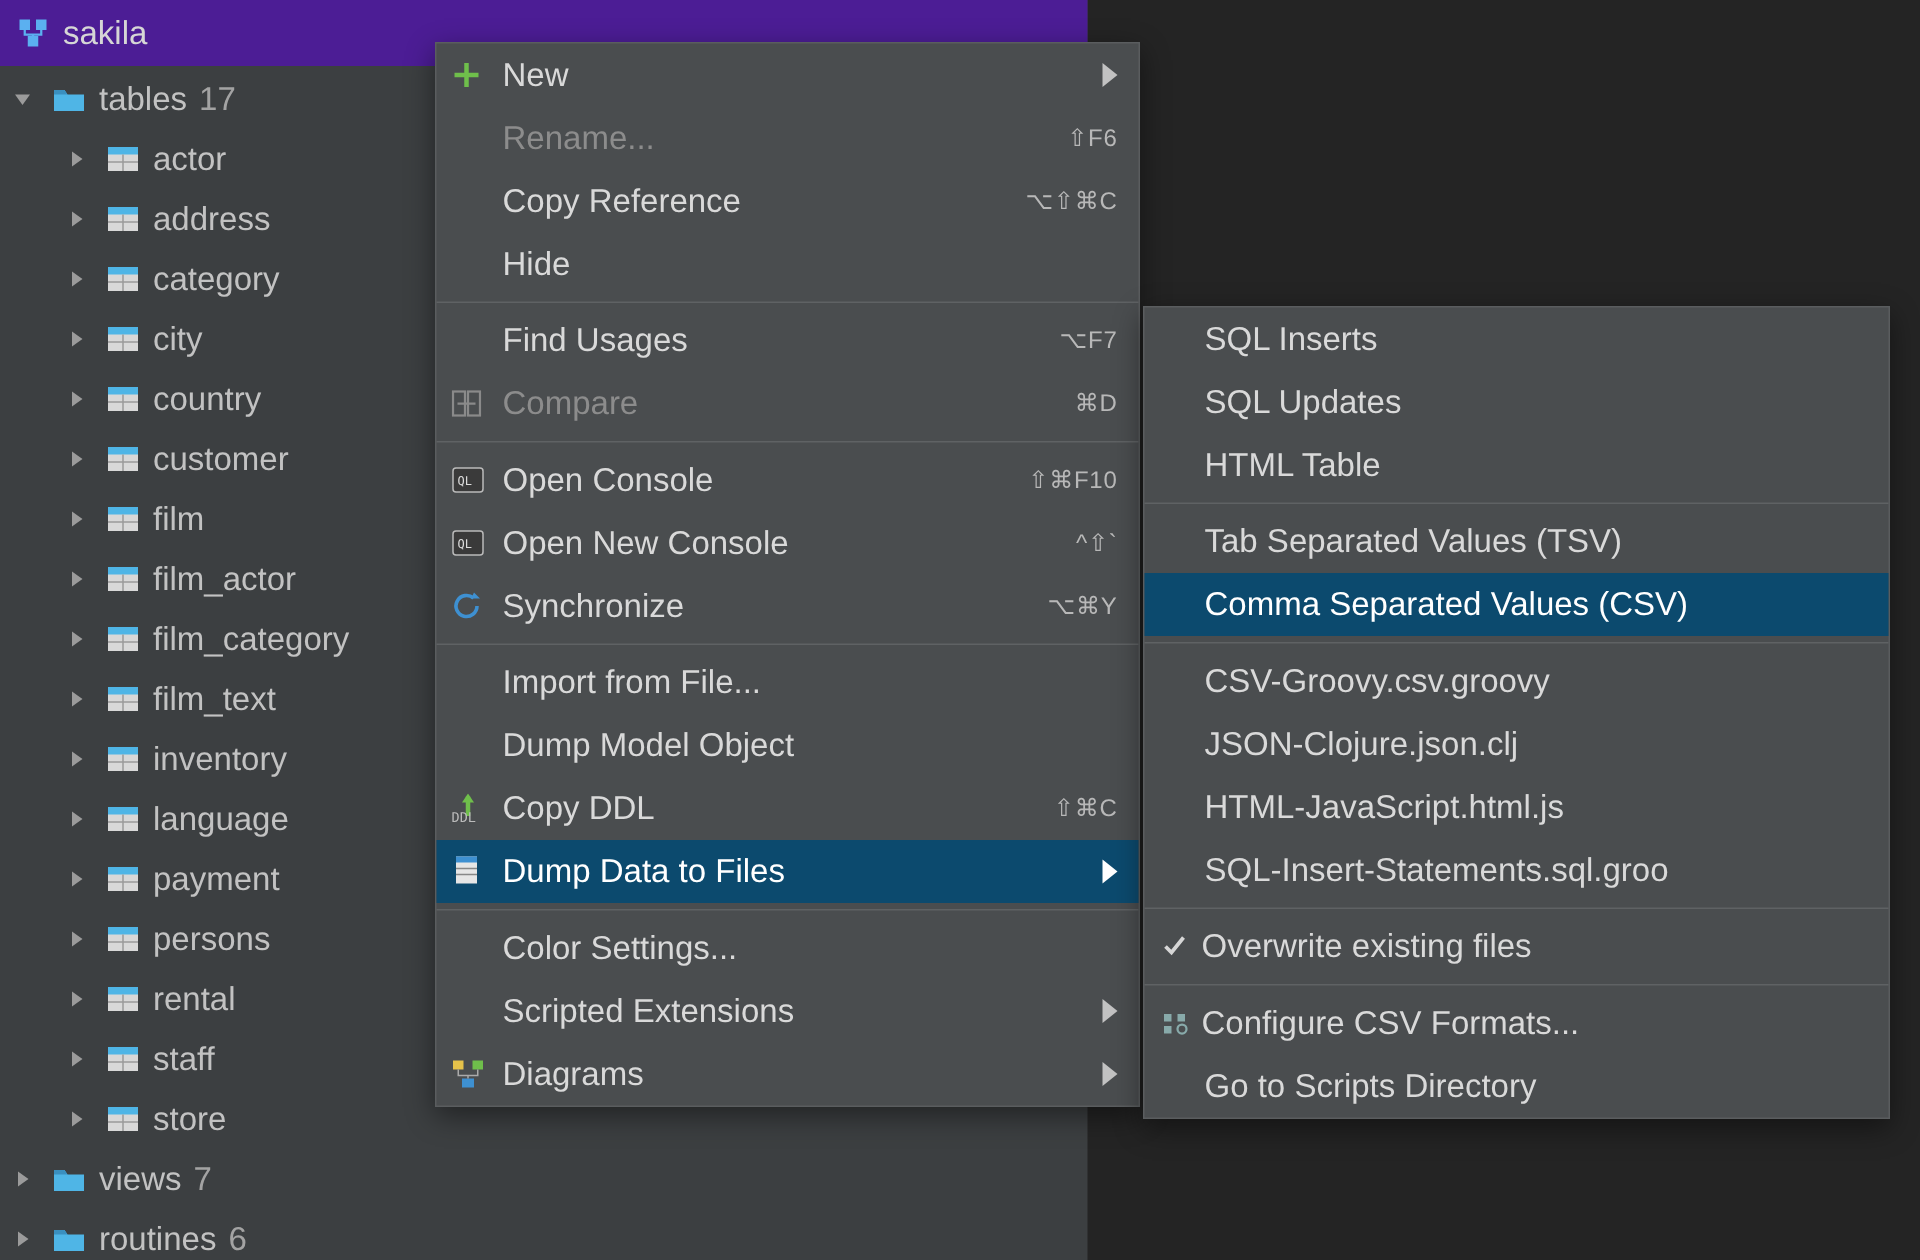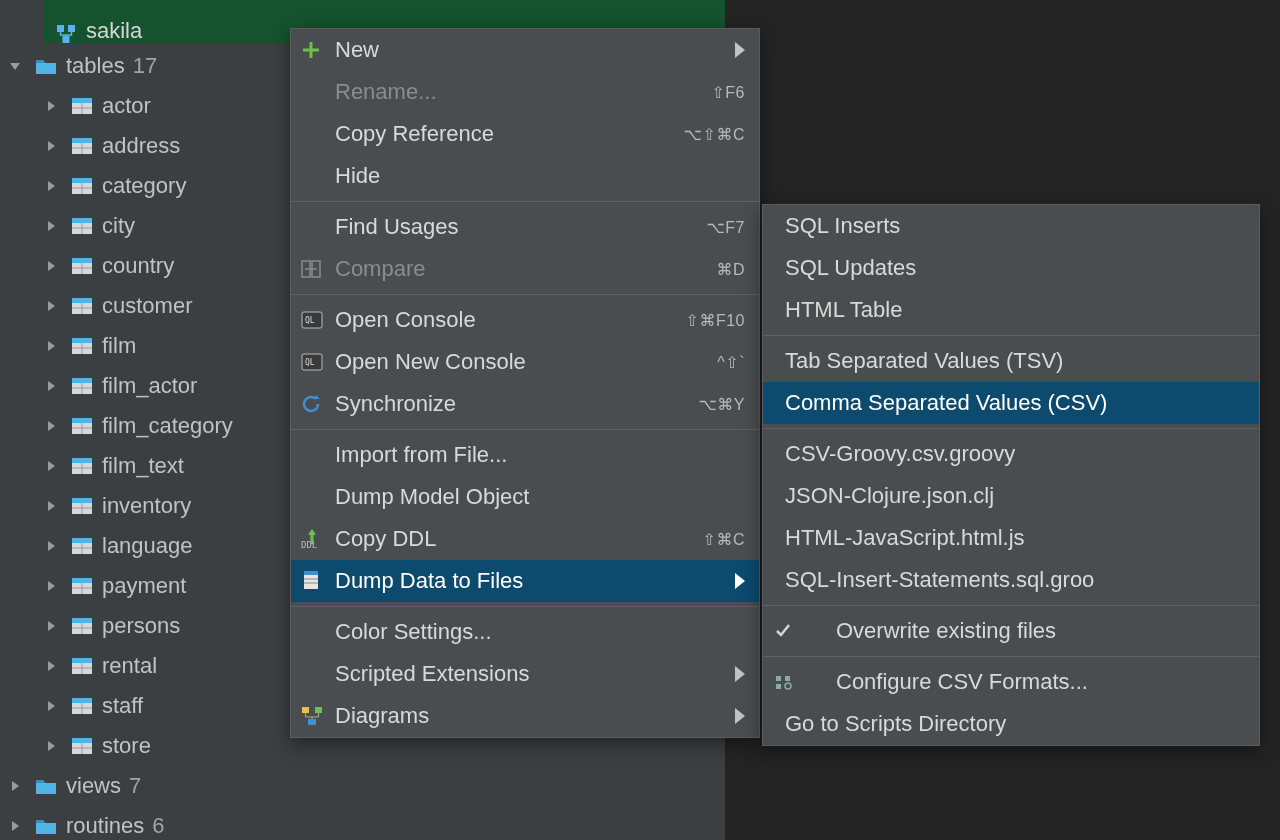--- a/index.html
+++ b/index.html
@@ -17,27 +17,26 @@
   
   .panel {
     position: absolute;
     left: 0; top: 0;
     width: 725px;
     height: 840px;
     background: #3C3F41;
   }
   .db-header {
     display: flex;
-    align-items: flex-end;
+    align-items: center;
     height: 44px;
-    background: #14532d;
+    background: #4c1d95;
     padding-left: 12px;
     color: #d6d6d6;
     font-weight: 500;
-    margin-left: 44px;
   }
   .db-icon {
     width: 20px; height: 20px;
     margin-right: 10px;
     display: inline-flex; align-items: center; justify-content: center;
   }
   .tree {
     padding: 2px 0 0 0;
     line-height: 1;
   }
@@ -113,25 +112,24 @@
     margin: 4px 0;
   }
 
   
   .menu.secondary {
     left: 762px;
     top: 204px;
     width: 498px;
   }
   .menu.secondary .menu-row {
-    padding-left: 22px;
+    padding-left: 40px;
   }
   .menu.secondary .menu-row.has-icon {
     padding-left: 8px;
-    gap: 35px;
   }
   .check {
     width: 24px;
     margin-right: 6px;
     color: #d6d6d6;
     display: inline-flex; justify-content: center;
   }
 
   
   svg { display: block; }

